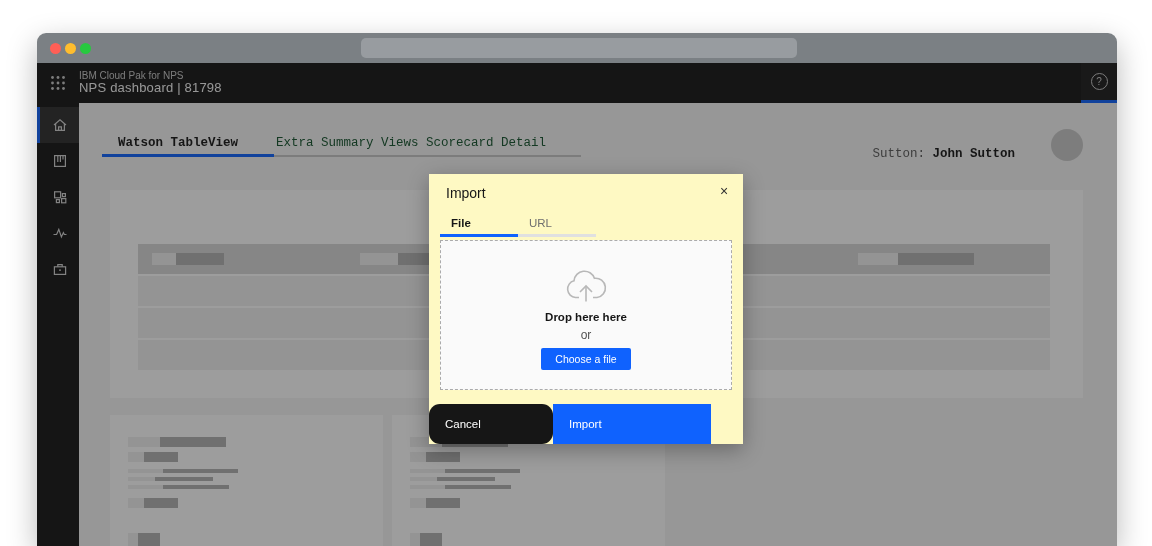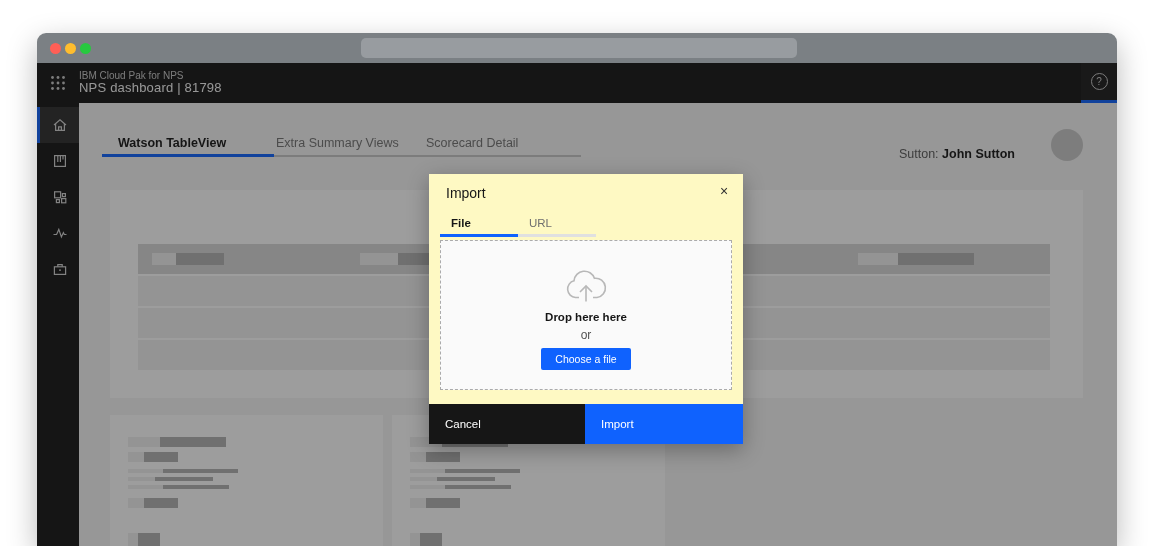--- a/index.html
+++ b/index.html
@@ -31,23 +31,23 @@
   .help-tile{position:absolute;right:0;top:0;width:36px;height:40px;border-bottom:3px solid var(--accent);
     display:flex;align-items:center;justify-content:center;background:#1d1d1d;}
   .help-circle{width:17px;height:17px;border:1.4px solid #c6c6c6;border-radius:50%;color:#c6c6c6;
     font-size:10px;display:flex;align-items:center;justify-content:center;line-height:1;}
   
   .sidebar{position:absolute;left:0;top:40px;bottom:0;width:42px;background:var(--dark);padding-top:4px;}
   .side-item{width:42px;height:36px;display:flex;align-items:center;justify-content:center;border-left:3px solid transparent;}
   .side-item.active{background:#2e2e2e;border-left-color:var(--accent);}
   .side-item svg{display:block;}
   
-  .content{position:absolute;left:42px;top:40px;right:0;bottom:0;background:var(--content-bg);}
+  .content{position:absolute;left:42px;top:40px;right:0;bottom:0;background:var(--content-bg);font-family:Liberation Mono, monospace;}
   .tabs{position:absolute;left:23px;top:27px;height:27px;display:flex;}
-  .tab{height:27px;font-size:12.5px;color:#737373;border-bottom:2px solid #c6c6c6;padding-top:6px;}
+  .tab{height:27px;font-size:12.5px;color:#14532d;border-bottom:2px solid #c6c6c6;padding-top:6px;}
   .tab.active{color:#161616;font-weight:bold;border-bottom:3px solid var(--accent);}
   .tab1{width:172px;padding-left:16px;}
   .tab2{width:150px;padding-left:2px;}
   .tab3{width:157px;padding-left:2px;}
   .leader{position:absolute;right:102px;top:44px;font-size:12.5px;color:#5a5a5a;white-space:nowrap;}
   .leader b{color:#161616;}
   .avatar{position:absolute;right:34px;top:26px;width:32px;height:32px;border-radius:50%;background:#c9c9c9;}
   
   .main-card{position:absolute;left:31px;top:87px;width:973px;height:208px;background:#ffffff;}
   .table-skel{position:absolute;left:28px;top:54px;width:912px;}
@@ -74,21 +74,21 @@
   .mtab.active{color:#161616;font-weight:bold;border-bottom-color:var(--accent);}
   .dropzone{position:absolute;left:11px;top:66px;width:292px;height:150px;border:1px dashed #ababab;background:#fafafa;
     display:flex;flex-direction:column;align-items:center;padding-top:28px;}
   .dz-heading{font-size:11.5px;font-weight:bold;color:#161616;margin-top:8px;}
   .dz-or{font-size:12px;color:#525252;margin-top:5px;}
   .dz-btn{margin-top:6px;background:var(--accent);color:#ffffff;border:none;border-radius:2px;
     font-size:10.5px;padding:5px 14px;font-family:inherit;cursor:pointer;}
   .modal-footer{position:absolute;left:0;bottom:0;width:100%;height:40px;display:flex;}
   .mbtn{height:40px;border:none;color:#ffffff;font-size:11.5px;text-align:left;padding-left:16px;
     font-family:inherit;cursor:pointer;}
-  .mbtn.cancel{width:156px;background:var(--dark);}
+  .mbtn.cancel{width:124px;background:var(--dark);border-radius:11px;}
   .mbtn.import{width:158px;background:var(--accent);}
 </style>
 </head>
 <body>
 
 <div class="browser-window">
 
   <div class="titlebar">
     <span class="traffic t-red"></span>
     <span class="traffic t-yellow"></span>

